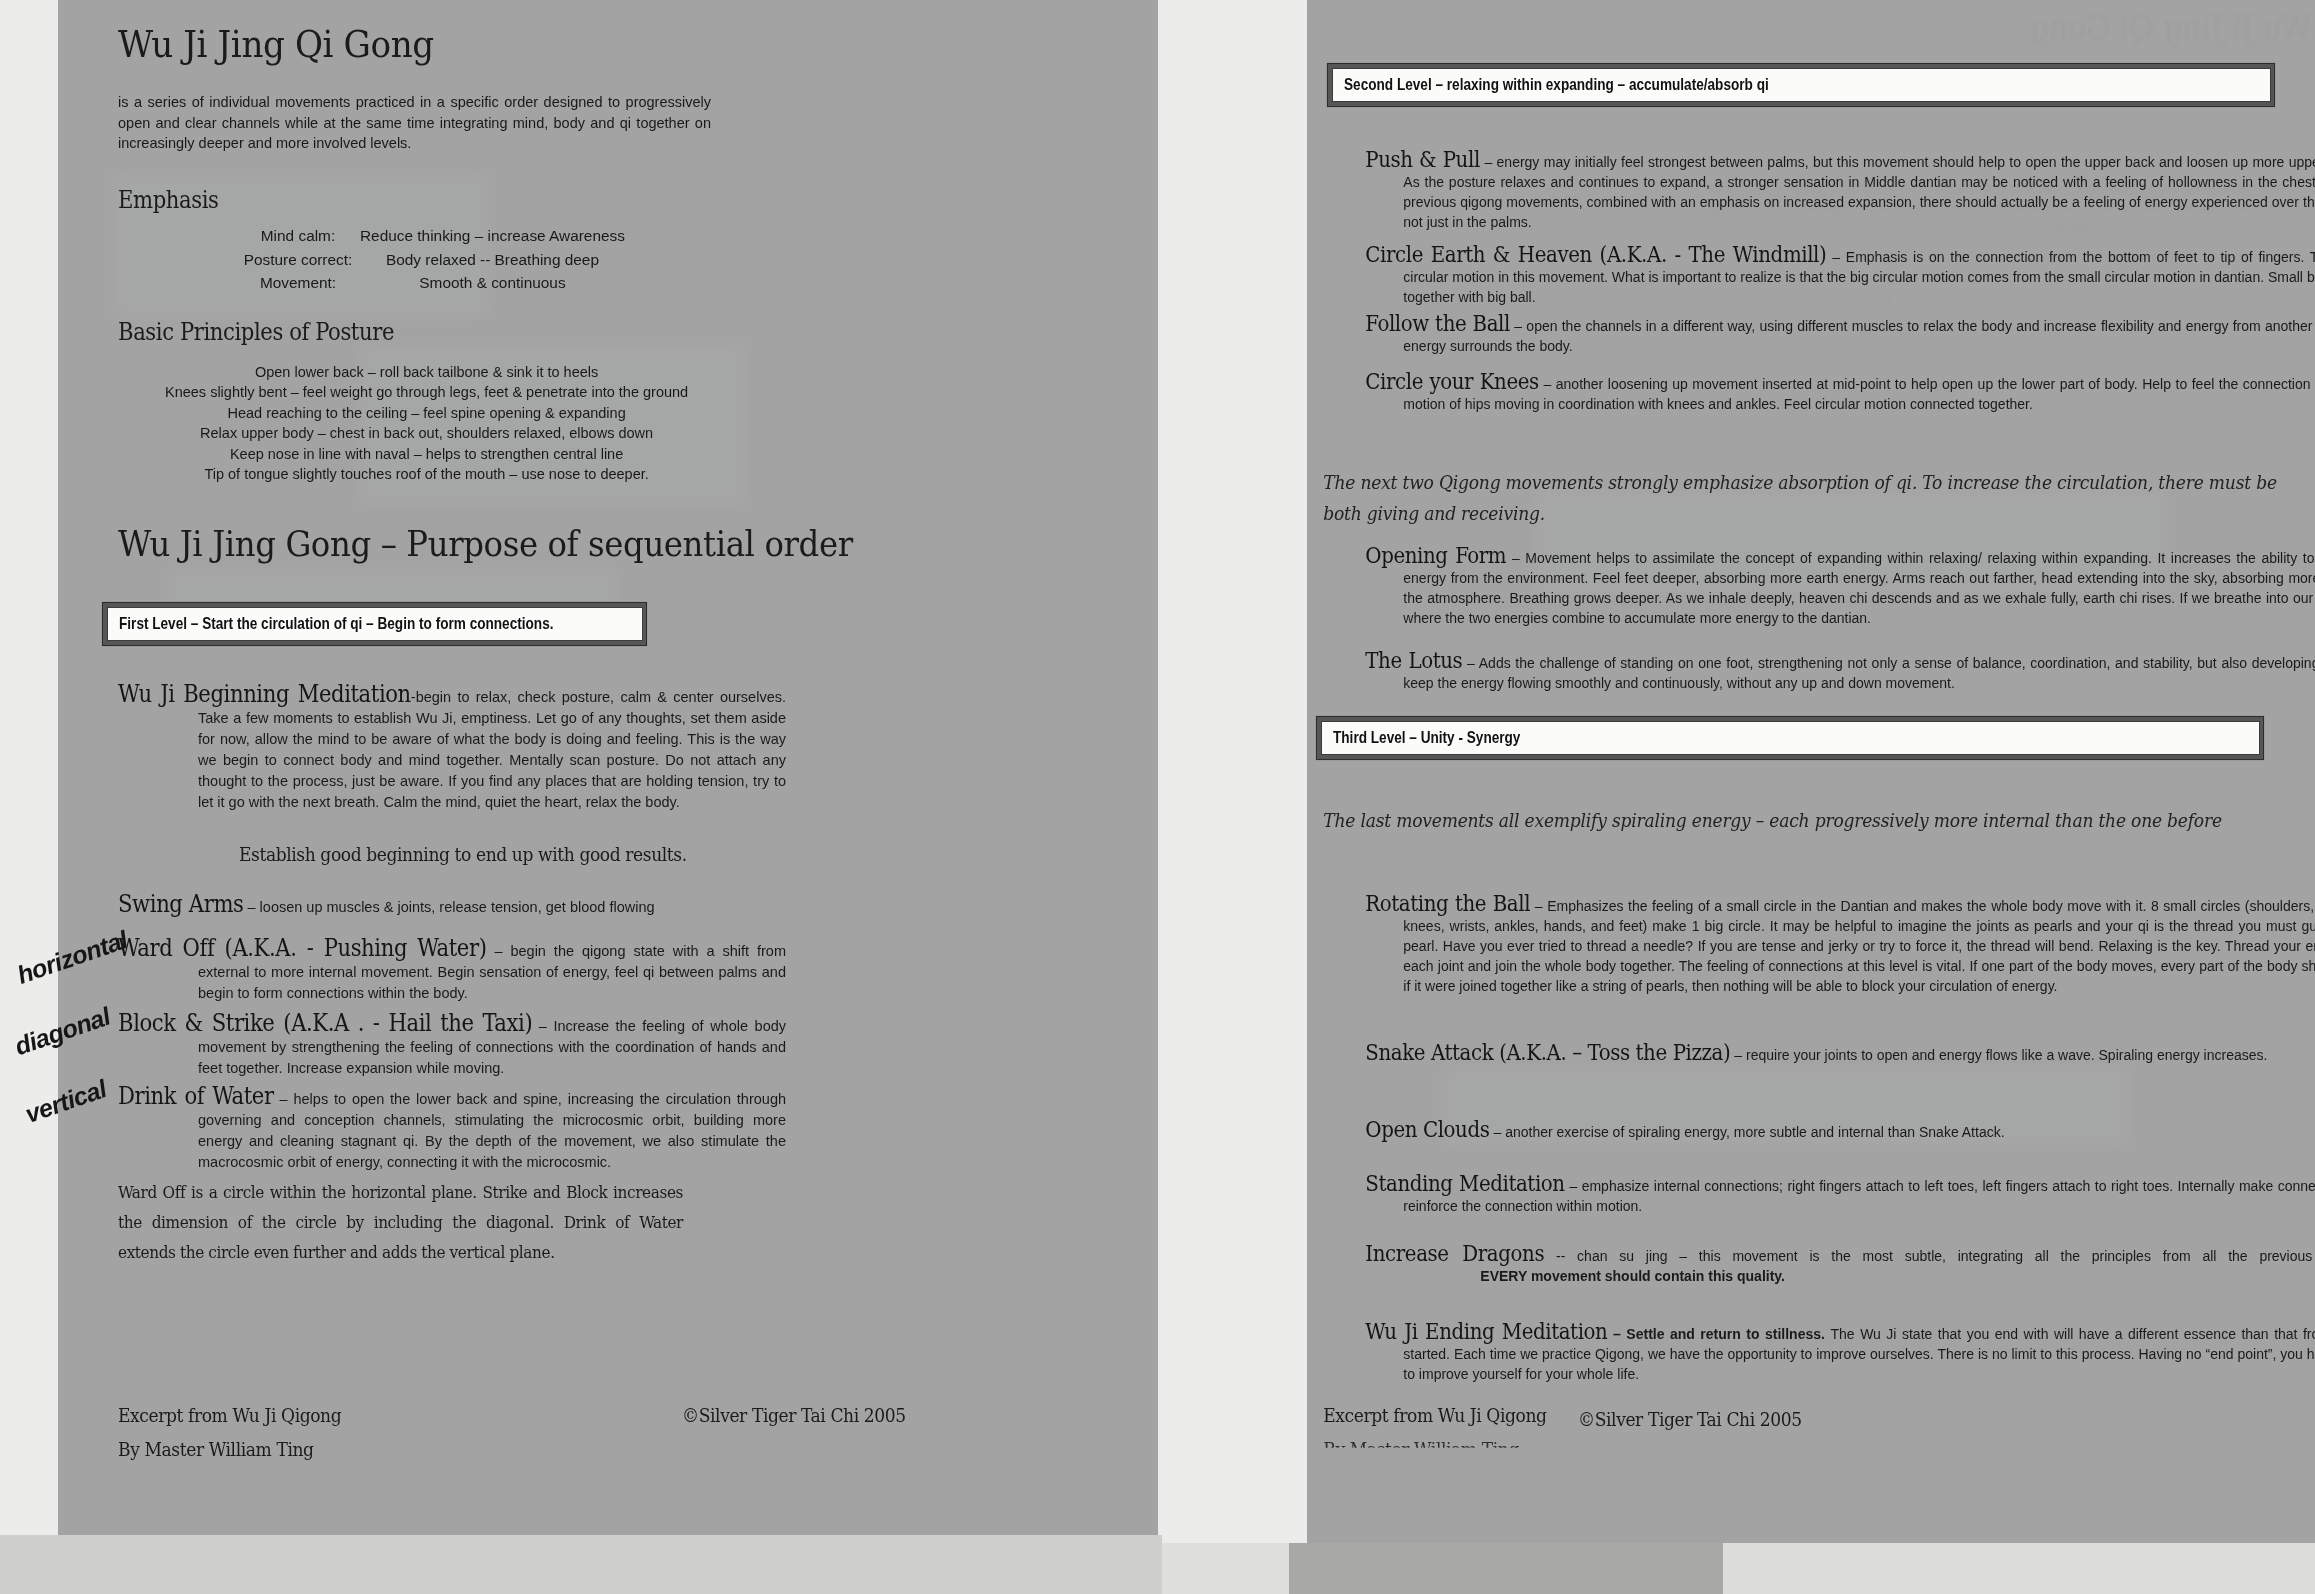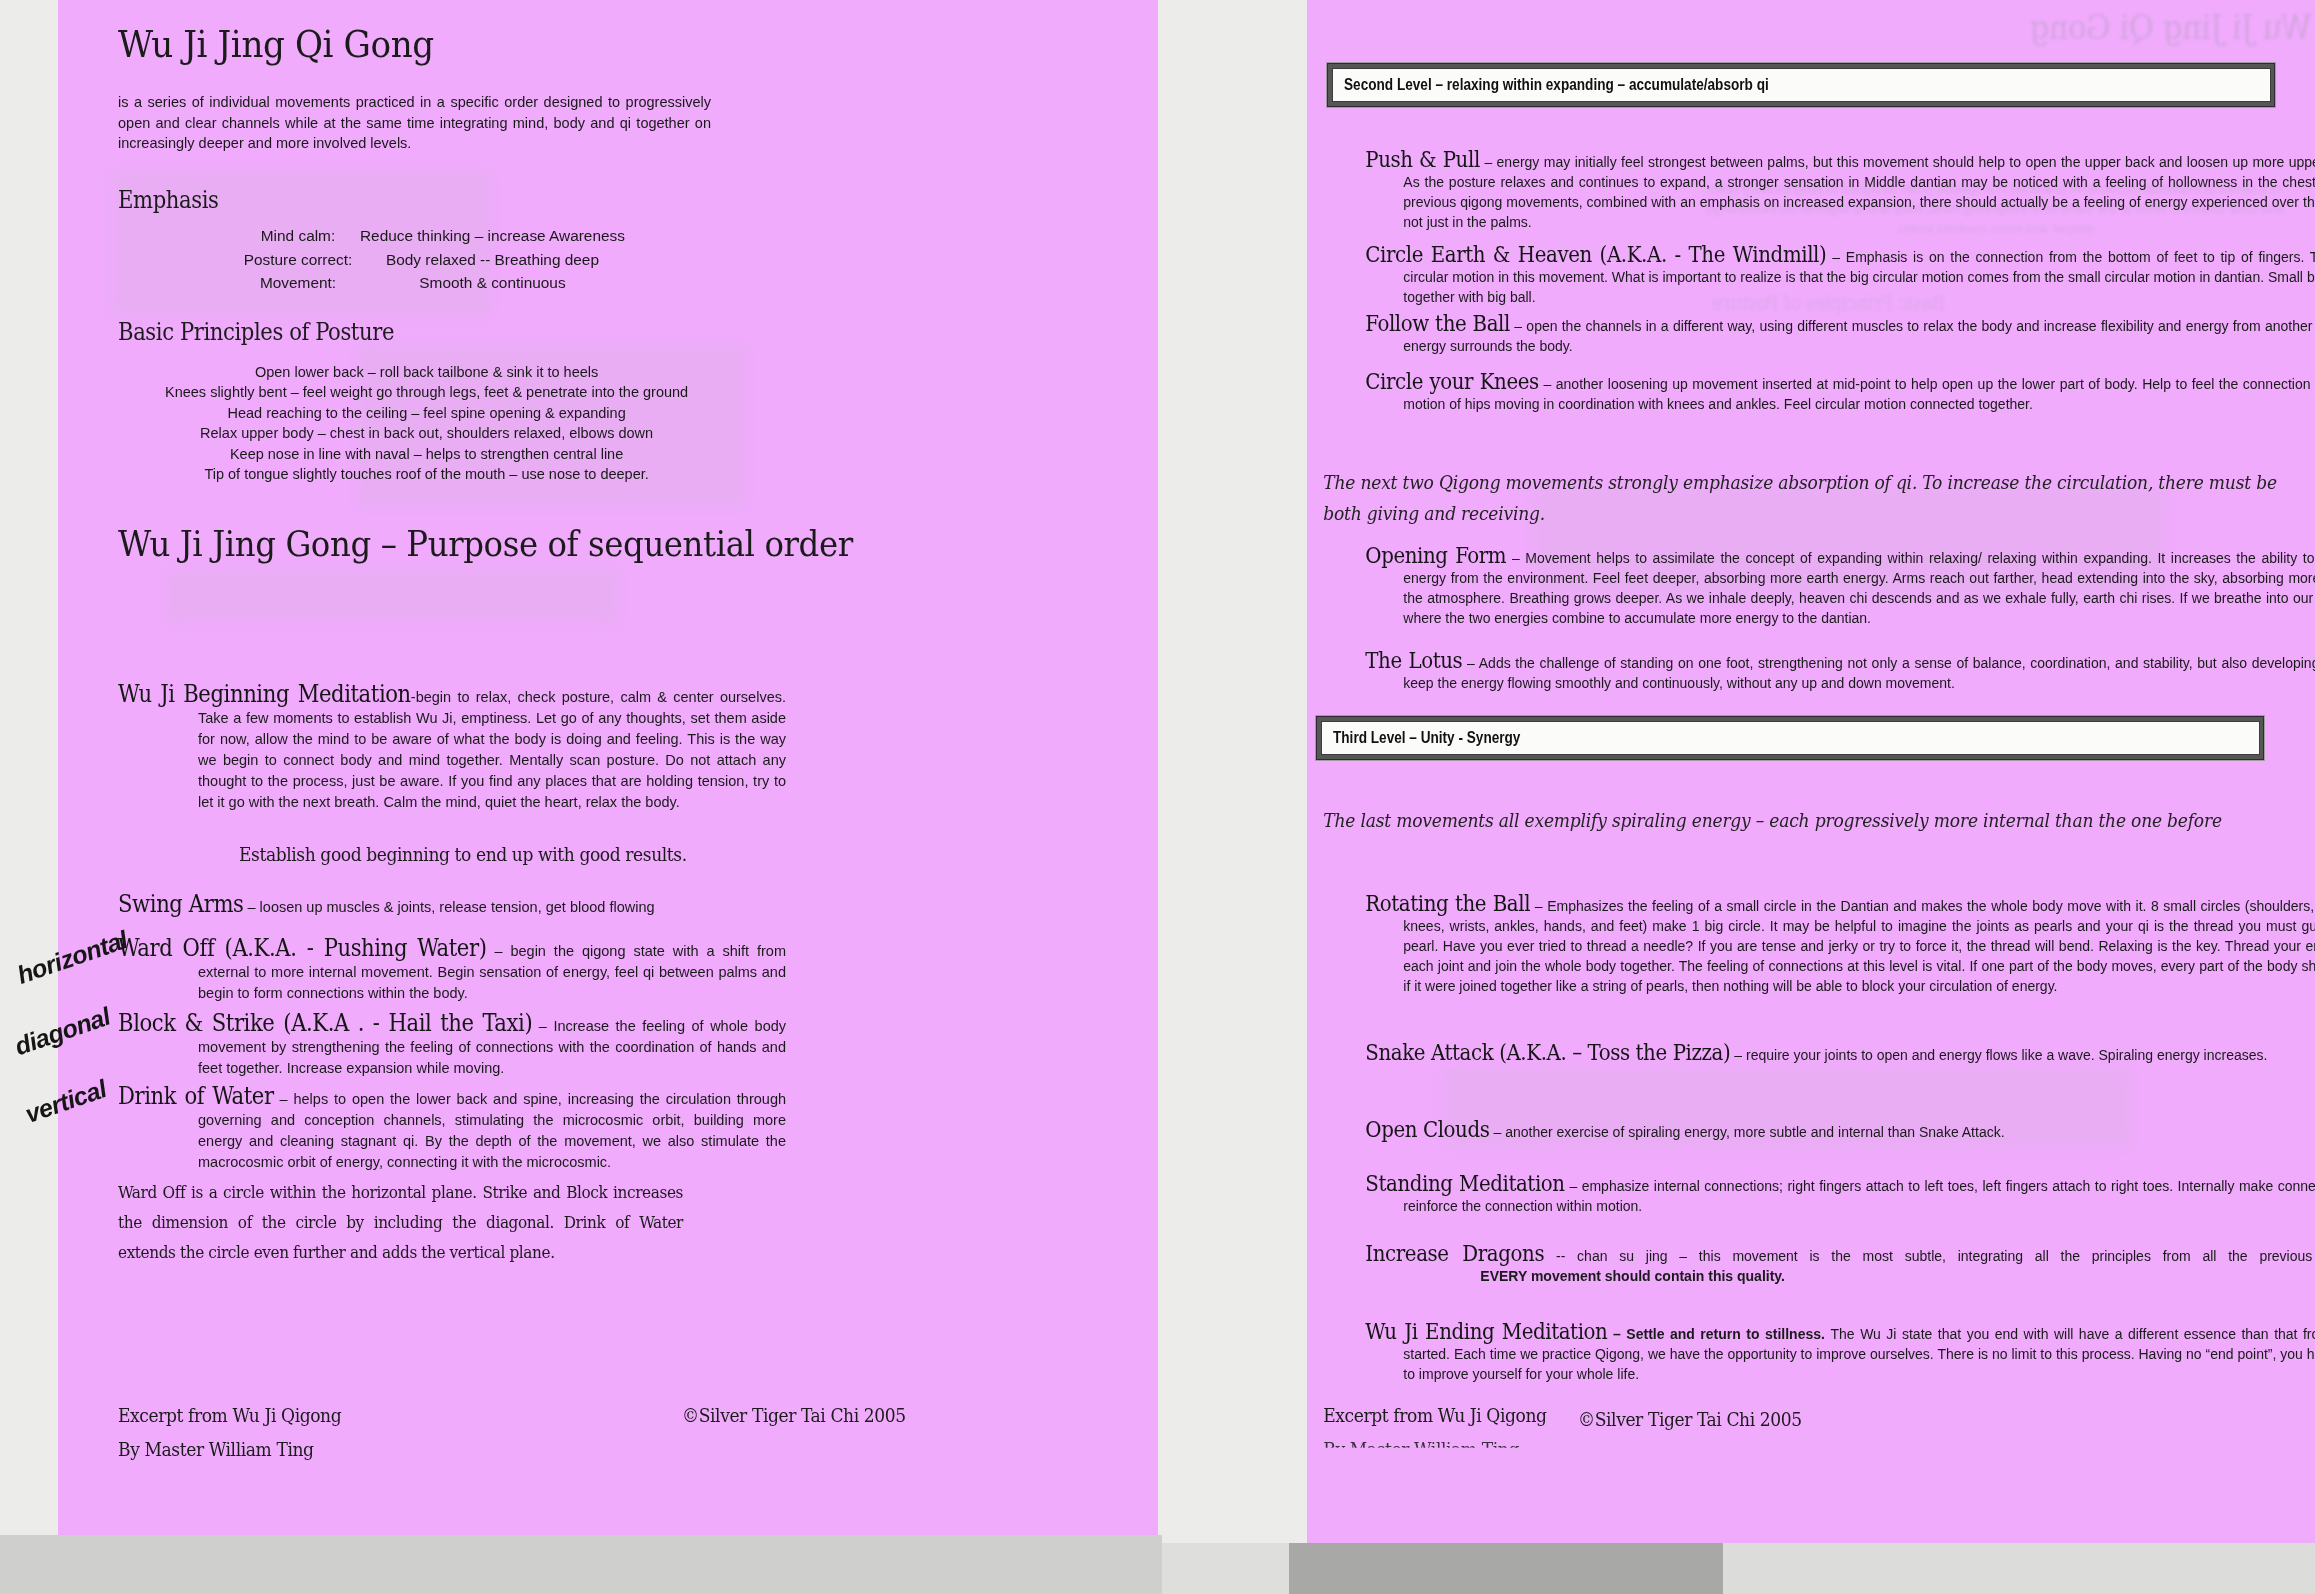--- a/index.html
+++ b/index.html
@@ -2,21 +2,21 @@
 <html style="font-size:14.5px"><head>
 <meta charset="utf-8">
 <style>
   html,body{margin:0;padding:0;}
   body{
     width:2316px;height:1595px;position:relative;overflow:hidden;
     background:#ececeb;
     font-family:"Liberation Sans",sans-serif;
     color:#1c1c1c;
   }
-  .page{position:absolute;top:0;background:#f0abfc;}
+  .page{position:absolute;top:0;background:#a3a3a3;}
   #page1{left:58px;width:1100px;height:1538px;}
   #page2{left:1307px;width:1027px;height:1543px;}
   .band{position:absolute;}
   .cal{font-family:"DejaVu Serif",serif;font-stretch:condensed;letter-spacing:-0.4px;color:#1b1b1b;}
   .cal-i{font-family:"DejaVu Serif",serif;font-style:italic;font-stretch:condensed;letter-spacing:-0.2px;color:#222;}
   .sans{font-family:"Liberation Sans",sans-serif;color:#191919;text-align:center;}
   .abs{position:absolute;}
   .title{font-size:38px;line-height:1.05;}
   .h2{font-size:23.5px;}
   .h1b{font-size:36px;}
@@ -69,20 +69,23 @@
     <li>Open lower back – roll back tailbone &amp; sink it to heels</li>
     <li>Knees slightly bent – feel weight go through legs, feet &amp; penetrate into the ground</li>
     <li>Head reaching to the ceiling – feel spine opening &amp; expanding</li>
     <li>Relax upper body – chest in back out, shoulders relaxed, elbows down</li>
     <li>Keep nose in line with naval – helps to strengthen central line</li>
     <li>Tip of tongue slightly touches roof of the mouth – use nose to deeper.</li>
   </ul>
 
   <div class="abs cal h1b" style="left:60px;top:523px;">Wu Ji Jing Gong – Purpose of sequential order</div>
 
+  <div class="banner" style="left:44px;top:602px;width:536px;">
+    <div class="banner-in"><span class="banner-text">First Level – Start the circulation of qi – Begin to form connections.</span></div>
+  </div>
 
   <div class="entry" style="left:60px;top:680px;width:588px;">
     <span class="mname">Wu Ji Beginning Meditation</span><span class="mdesc">-begin to relax, check posture, calm &amp; center ourselves.  Take a few moments to establish Wu Ji, emptiness. Let go of any thoughts, set them aside for now, allow the mind to be aware of what the body is doing and feeling. This is the way we begin to connect body and mind together.  Mentally scan posture.  Do not attach any thought to the process, just be aware.  If you find any places that are holding tension, try to let it go with the next breath. Calm the mind, quiet the heart, relax the body.</span>
   </div>
 
   <div class="abs cal" style="left:181px;top:843px;font-size:19px;">Establish good beginning to end up with good results.</div>
 
   <div class="entry" style="left:60px;top:890px;width:588px;">
     <span class="mname">Swing Arms</span> <span class="mdesc">– loosen up muscles &amp; joints, release tension, get blood flowing</span>
   </div>

